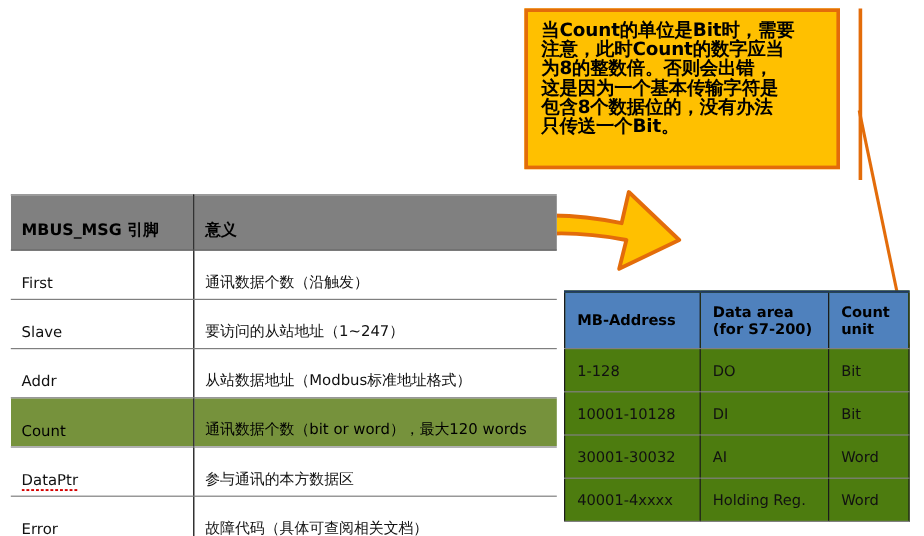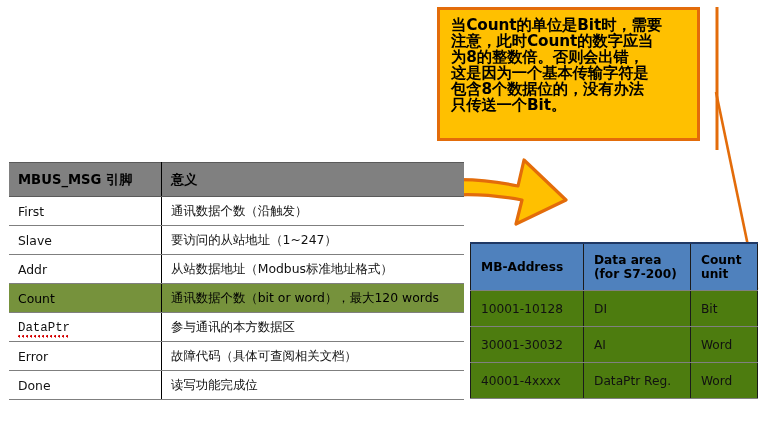--- a/index.html
+++ b/index.html
@@ -34,21 +34,21 @@
 
   
   .tbl-left{
     position:absolute;left:9px;top:162px;width:455px;
     border-collapse:collapse;table-layout:fixed;
     background:#ffffff;
   }
   .tbl-left td,.tbl-left th{
     border:1px solid #7F7F7F;
     border-left:none;border-right:none;
-    padding:0 0 0 9px;
+    padding:12px 0 0 9px;
     height:28px;
     vertical-align:middle;
     text-align:left;
     font-size:12.4px;
     color:#111111;
     font-family:"DejaVu Sans","Liberation Sans",sans-serif;
     overflow:hidden;white-space:nowrap;
   }
   .tbl-left .c-pin{width:143px;border-right:1px solid #000000;}
   .tbl-left .c-mean{border-left:1px solid #000000;}
@@ -58,21 +58,20 @@
   }
   .tbl-left tbody tr.hl td{background:#76923C;color:#000000;}
   .tbl-left tbody tr td{background:#ffffff;}
   .small-lat{font-size:11.2px;}
   .spell{
     background-image:radial-gradient(circle at 1.2px 2.4px,#d40000 1.1px,transparent 1.2px);
     background-size:4px 4px;
     background-repeat:repeat-x;
     background-position:0 100%;
     padding-bottom:3px;
-    font-family:Liberation Mono, monospace;
   }
 
   
   .tbl-right{
     position:absolute;left:470px;top:242px;width:288px;
     border-collapse:collapse;table-layout:fixed;background:#4d7c0f;
   }
   .tbl-right th,.tbl-right td{
     border:1px solid #808080;
     padding:0 0 0 10px;
@@ -168,30 +167,35 @@
     <thead>
       <tr>
         <th class="rc1">MB-Address</th>
         <th class="rc2 nowrapw">Data area
 (for S7-200)</th>
         <th>Count unit</th>
       </tr>
     </thead>
     <tbody>
       <tr>
+        <td class="rc1">1-128</td>
+        <td class="rc2">DO</td>
+        <td>Bit</td>
+      </tr>
+      <tr>
         <td class="rc1">10001-10128</td>
         <td class="rc2">DI</td>
         <td>Bit</td>
       </tr>
       <tr>
         <td class="rc1">30001-30032</td>
         <td class="rc2">AI</td>
         <td>Word</td>
       </tr>
       <tr>
         <td class="rc1">40001-4xxxx</td>
-        <td class="rc2">DataPtr Reg.</td>
+        <td class="rc2">Holding Reg.</td>
         <td>Word</td>
       </tr>
     </tbody>
   </table>
 
 </div>
 
 </body></html>

